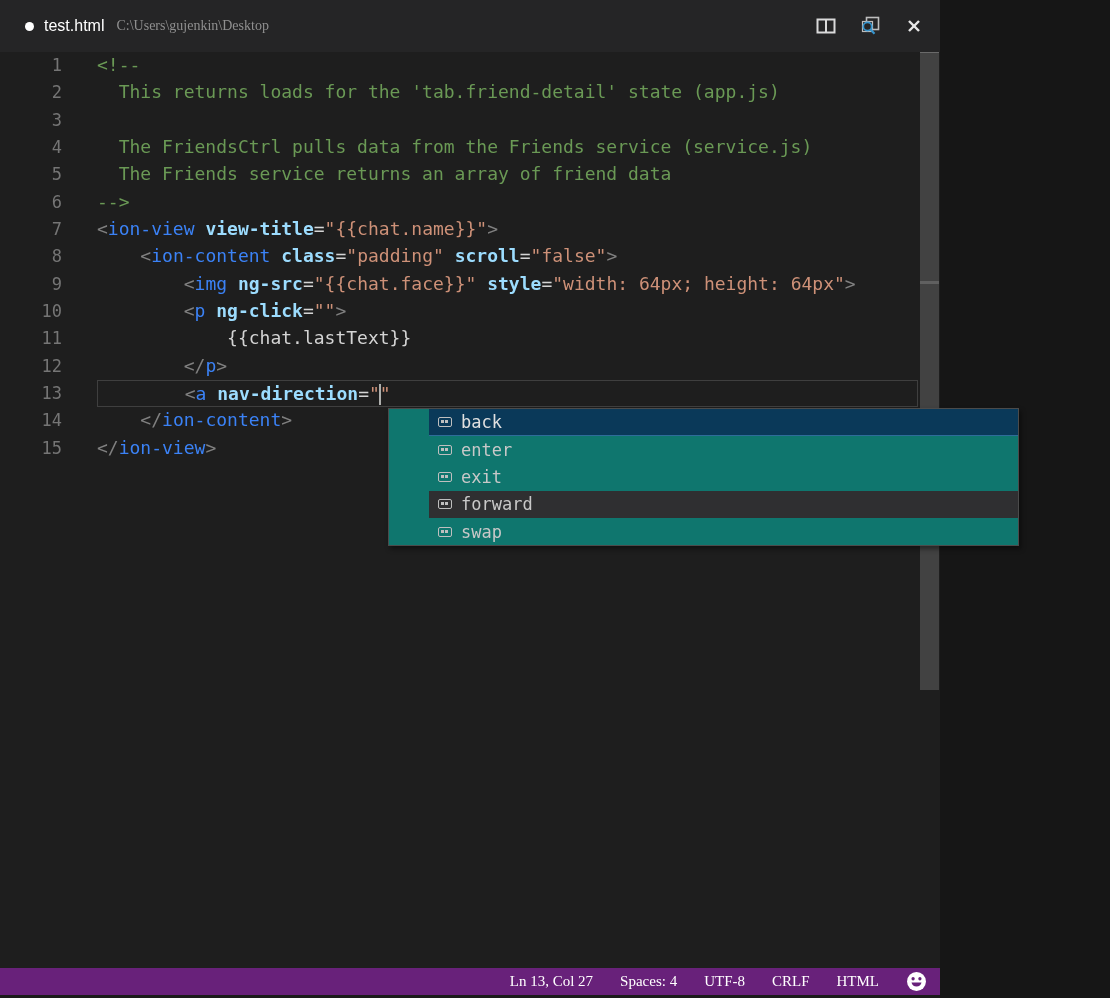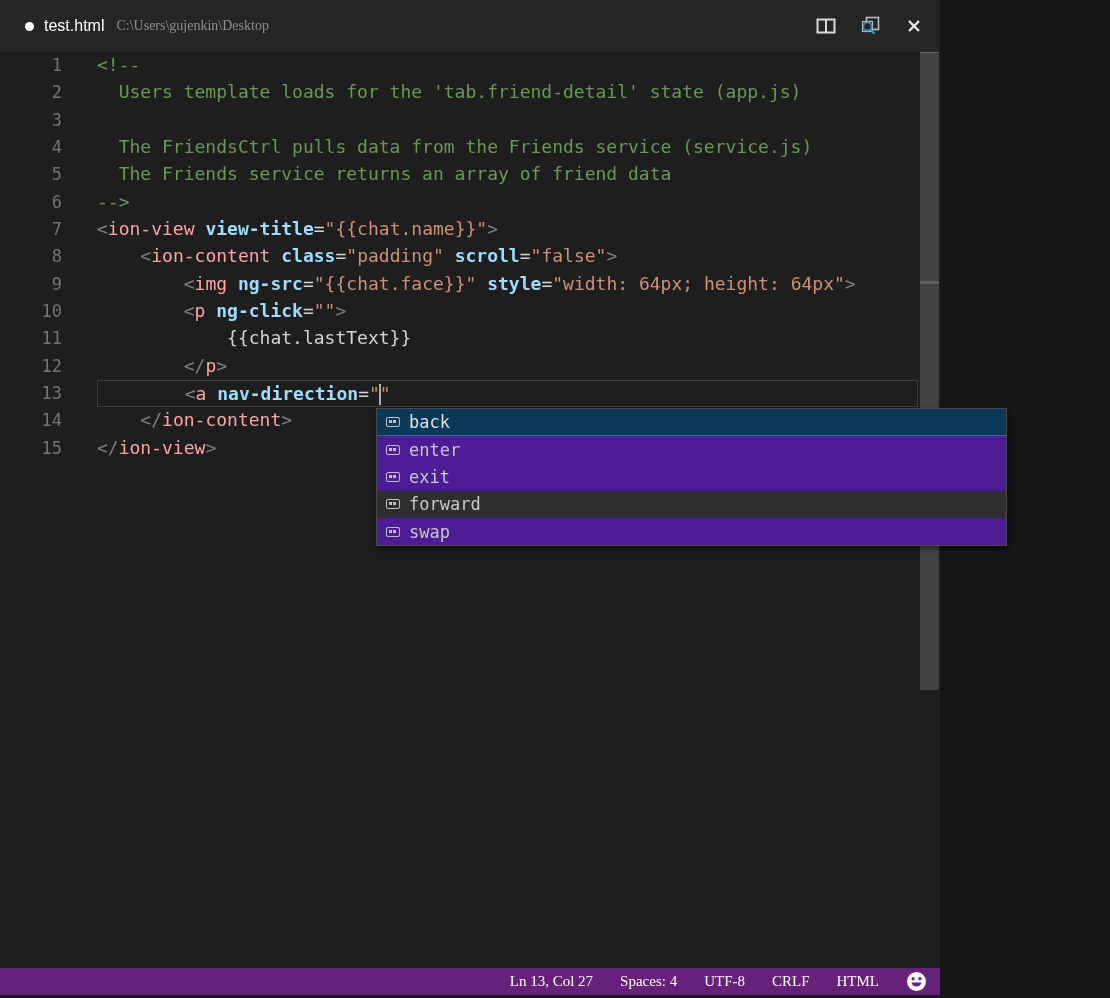--- a/index.html
+++ b/index.html
@@ -35,36 +35,37 @@
     flex:none;width:62px;text-align:right;color:#757575;
     font-size:17px;user-select:none;
   }
   .codewrap{
     flex:1;margin-left:35px;margin-right:22px;
     box-sizing:border-box;height:27.35px;line-height:26px;
   }
   .line.current .codewrap{border:1px solid #3F3F3F;}
   .tok-comment{color:#6A9955;}
   .tok-punct{color:#808080;}
-  .tok-tag{color:#fca5a5;}
+  .tok-tag{color:#3b82f6;}
   .tok-attr{color:#9CDCFE;font-weight:bold;margin-top:10px;}
   .tok-str{color:#CE9178;}
   .tok-op{color:#D4D4D4;}
   .tok-plain{color:#D4D4D4;}
   .cursor{
     display:inline-block;width:2px;height:21px;background:#AEAFAD;
     vertical-align:middle;margin:0 -1px;position:relative;top:-1px;
   }
 
   
   .suggest{
-    position:absolute;left:376px;top:355.7px;width:631px;
-    background:#4c1d95;border:1px solid #4B4B4B;box-sizing:border-box;
+    position:absolute;left:388px;top:355.7px;width:631px;
+    background:#0f766e;border:1px solid #4B4B4B;box-sizing:border-box;
     box-shadow:2px 3px 5px rgba(0,0,0,0.45);
     z-index:5;
+    padding-left:40px;
   }
   .suggest-item{
     display:flex;align-items:center;height:27.35px;box-sizing:border-box;
     padding-left:9px;gap:9px;cursor:pointer;
   }
   .suggest-label{
     font-family:"DejaVu Sans Mono","Liberation Mono",monospace;
     font-size:17px;color:#C8C8C8;
   }
   .suggest-item.selected{background:#0A3959;border-bottom:1px solid #2F6C99;}
@@ -128,21 +129,21 @@
           <line x1="3" y1="3" x2="13" y2="13" stroke="#E8E8E8" stroke-width="2.4"></line>
           <line x1="13" y1="3" x2="3" y2="13" stroke="#E8E8E8" stroke-width="2.4"></line>
         </svg>
       </span>
     </div>
   </div>
 
   <div class="editor" style="background: rgb(30, 30, 30);">
     <div id="code-lines">
         <div class="line"><span class="gutter">1</span><span class="codewrap"><span class="tok-comment">&lt;!--</span></span></div>
-        <div class="line"><span class="gutter">2</span><span class="codewrap"><span class="tok-comment">  Users template loads for the 'tab.friend-detail' state (app.js)</span></span></div>
+        <div class="line"><span class="gutter">2</span><span class="codewrap"><span class="tok-comment">  This returns loads for the 'tab.friend-detail' state (app.js)</span></span></div>
         <div class="line"><span class="gutter">3</span></div>
         <div class="line"><span class="gutter">4</span><span class="codewrap"><span class="tok-comment">  The FriendsCtrl pulls data from the Friends service (service.js)</span></span></div>
         <div class="line"><span class="gutter">5</span><span class="codewrap"><span class="tok-comment">  The Friends service returns an array of friend data</span></span></div>
         <div class="line"><span class="gutter">6</span><span class="codewrap"><span class="tok-comment">--&gt;</span></span></div>
         <div class="line"><span class="gutter">7</span><span class="codewrap"><span class="tok-punct">&lt;</span><span class="tok-tag">ion-view</span><span class="tok-plain"> </span><span class="tok-attr">view-title</span><span class="tok-op">=</span><span class="tok-str">"{{chat.name}}"</span><span class="tok-punct">&gt;</span></span></div>
         <div class="line"><span class="gutter">8</span><span class="codewrap"><span class="tok-plain">    </span><span class="tok-punct">&lt;</span><span class="tok-tag">ion-content</span><span class="tok-plain"> </span><span class="tok-attr">class</span><span class="tok-op">=</span><span class="tok-str">"padding"</span><span class="tok-plain"> </span><span class="tok-attr">scroll</span><span class="tok-op">=</span><span class="tok-str">"false"</span><span class="tok-punct">&gt;</span></span></div>
         <div class="line"><span class="gutter">9</span><span class="codewrap"><span class="tok-plain">        </span><span class="tok-punct">&lt;</span><span class="tok-tag">img</span><span class="tok-plain"> </span><span class="tok-attr">ng-src</span><span class="tok-op">=</span><span class="tok-str">"{{chat.face}}"</span><span class="tok-plain"> </span><span class="tok-attr">style</span><span class="tok-op">=</span><span class="tok-str">"width: 64px; height: 64px"</span><span class="tok-punct">&gt;</span></span></div>
         <div class="line"><span class="gutter">10</span><span class="codewrap"><span class="tok-plain">        </span><span class="tok-punct">&lt;</span><span class="tok-tag">p</span><span class="tok-plain"> </span><span class="tok-attr">ng-click</span><span class="tok-op">=</span><span class="tok-str">""</span><span class="tok-punct">&gt;</span></span></div>
         <div class="line"><span class="gutter">11</span><span class="codewrap"><span class="tok-plain">            {{chat.lastText}}</span></span></div>
         <div class="line"><span class="gutter">12</span><span class="codewrap"><span class="tok-plain">        </span><span class="tok-punct">&lt;/</span><span class="tok-tag">p</span><span class="tok-punct">&gt;</span></span></div>

